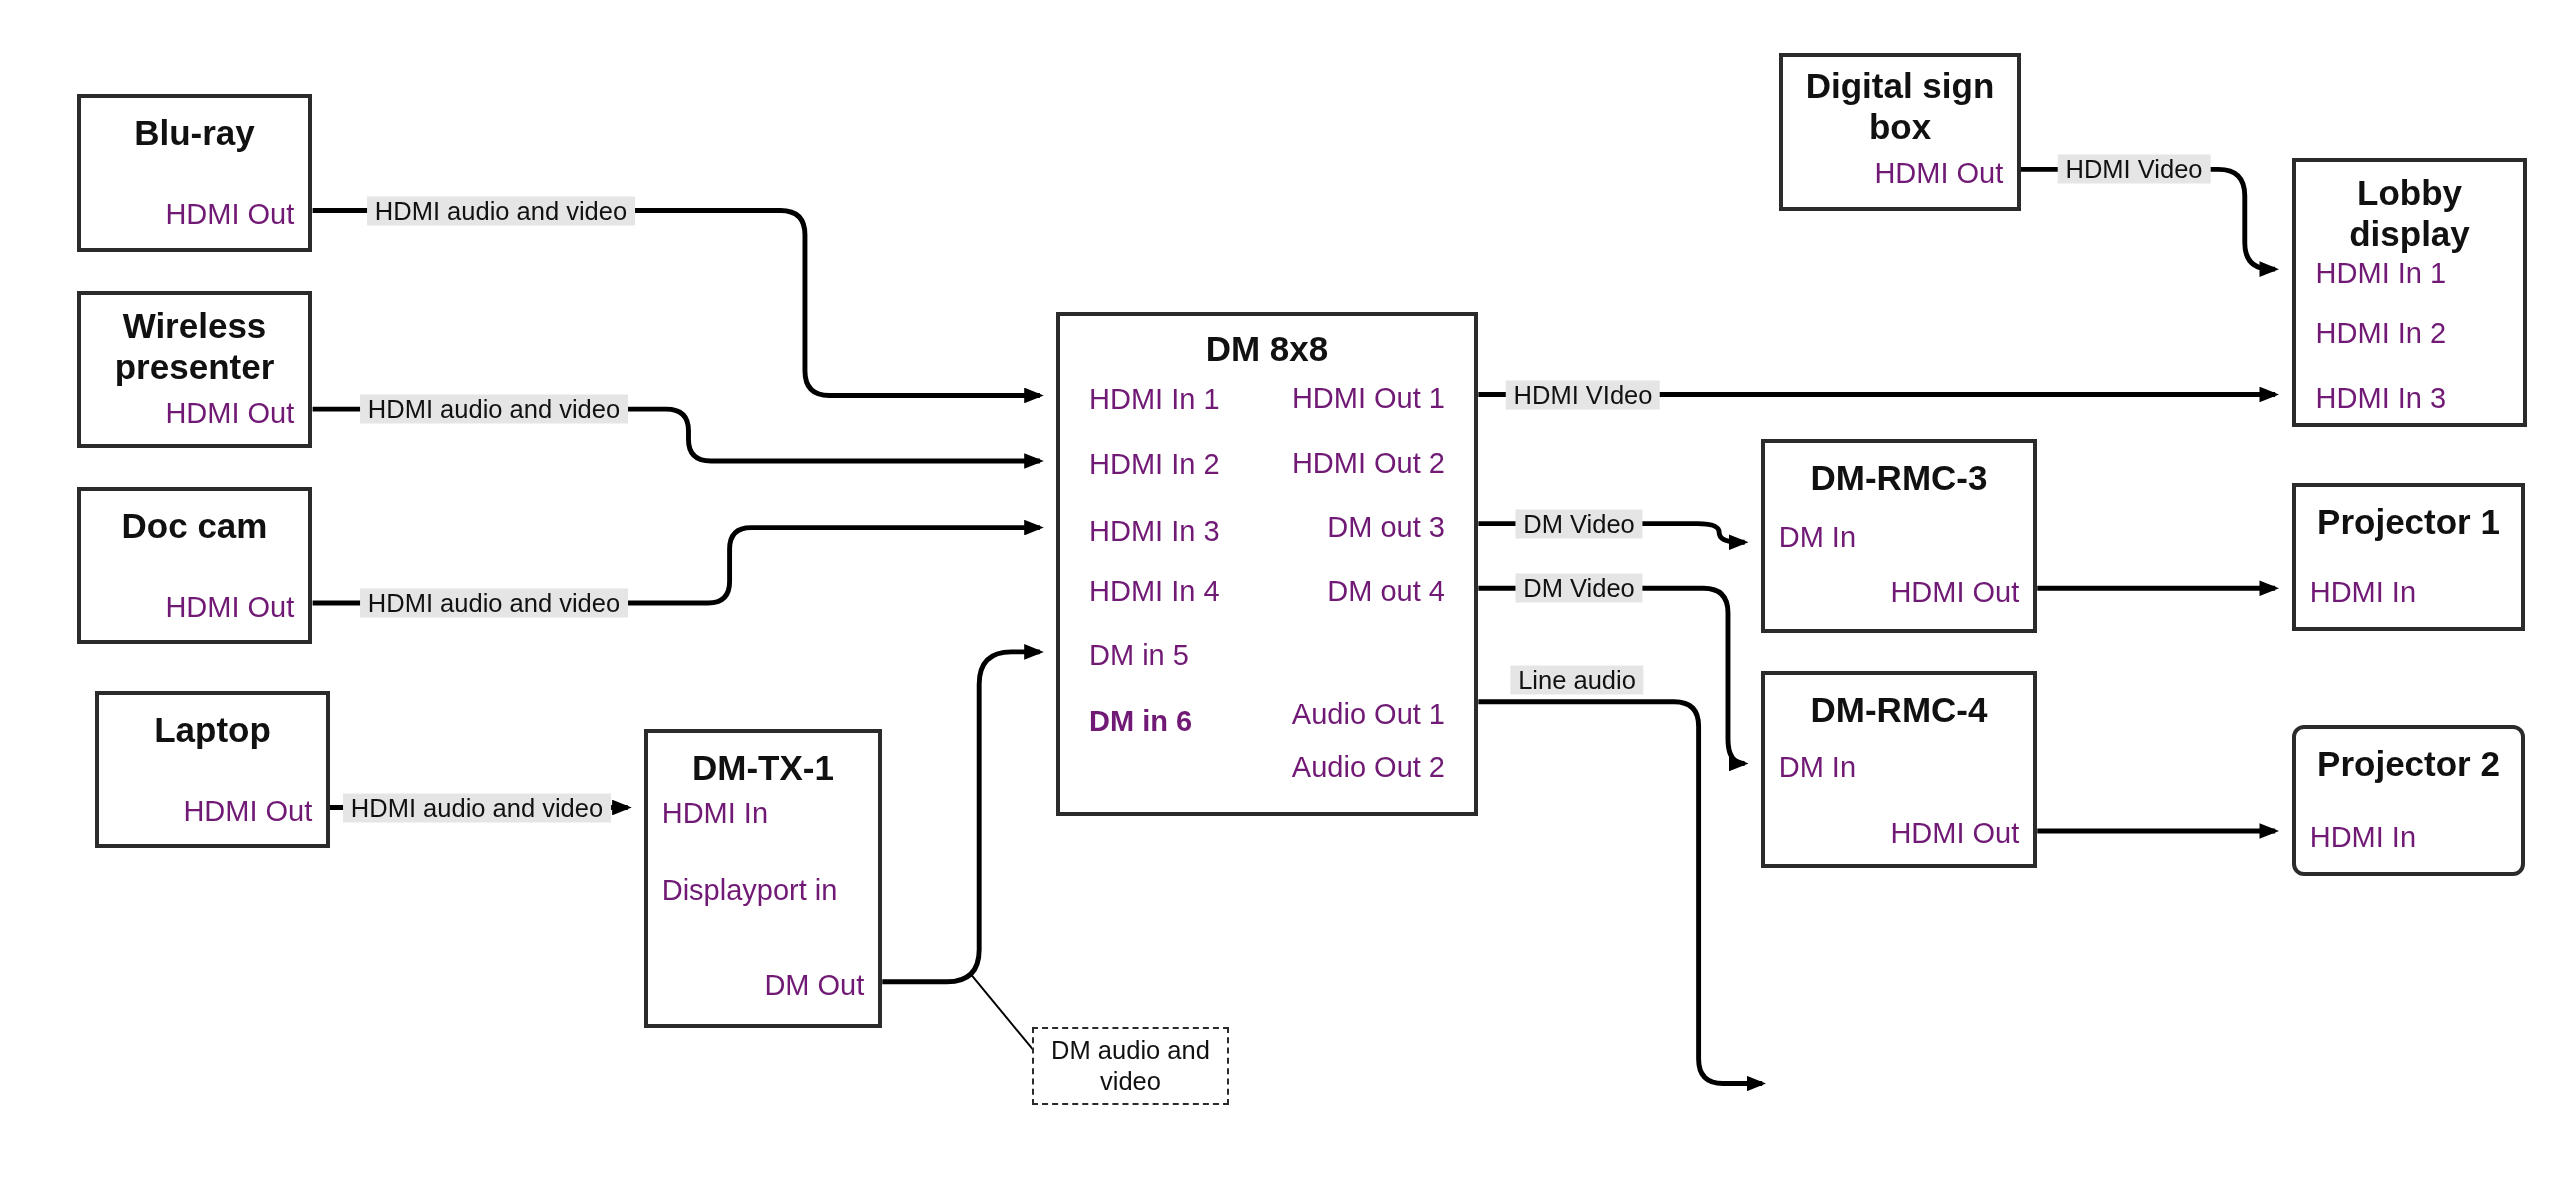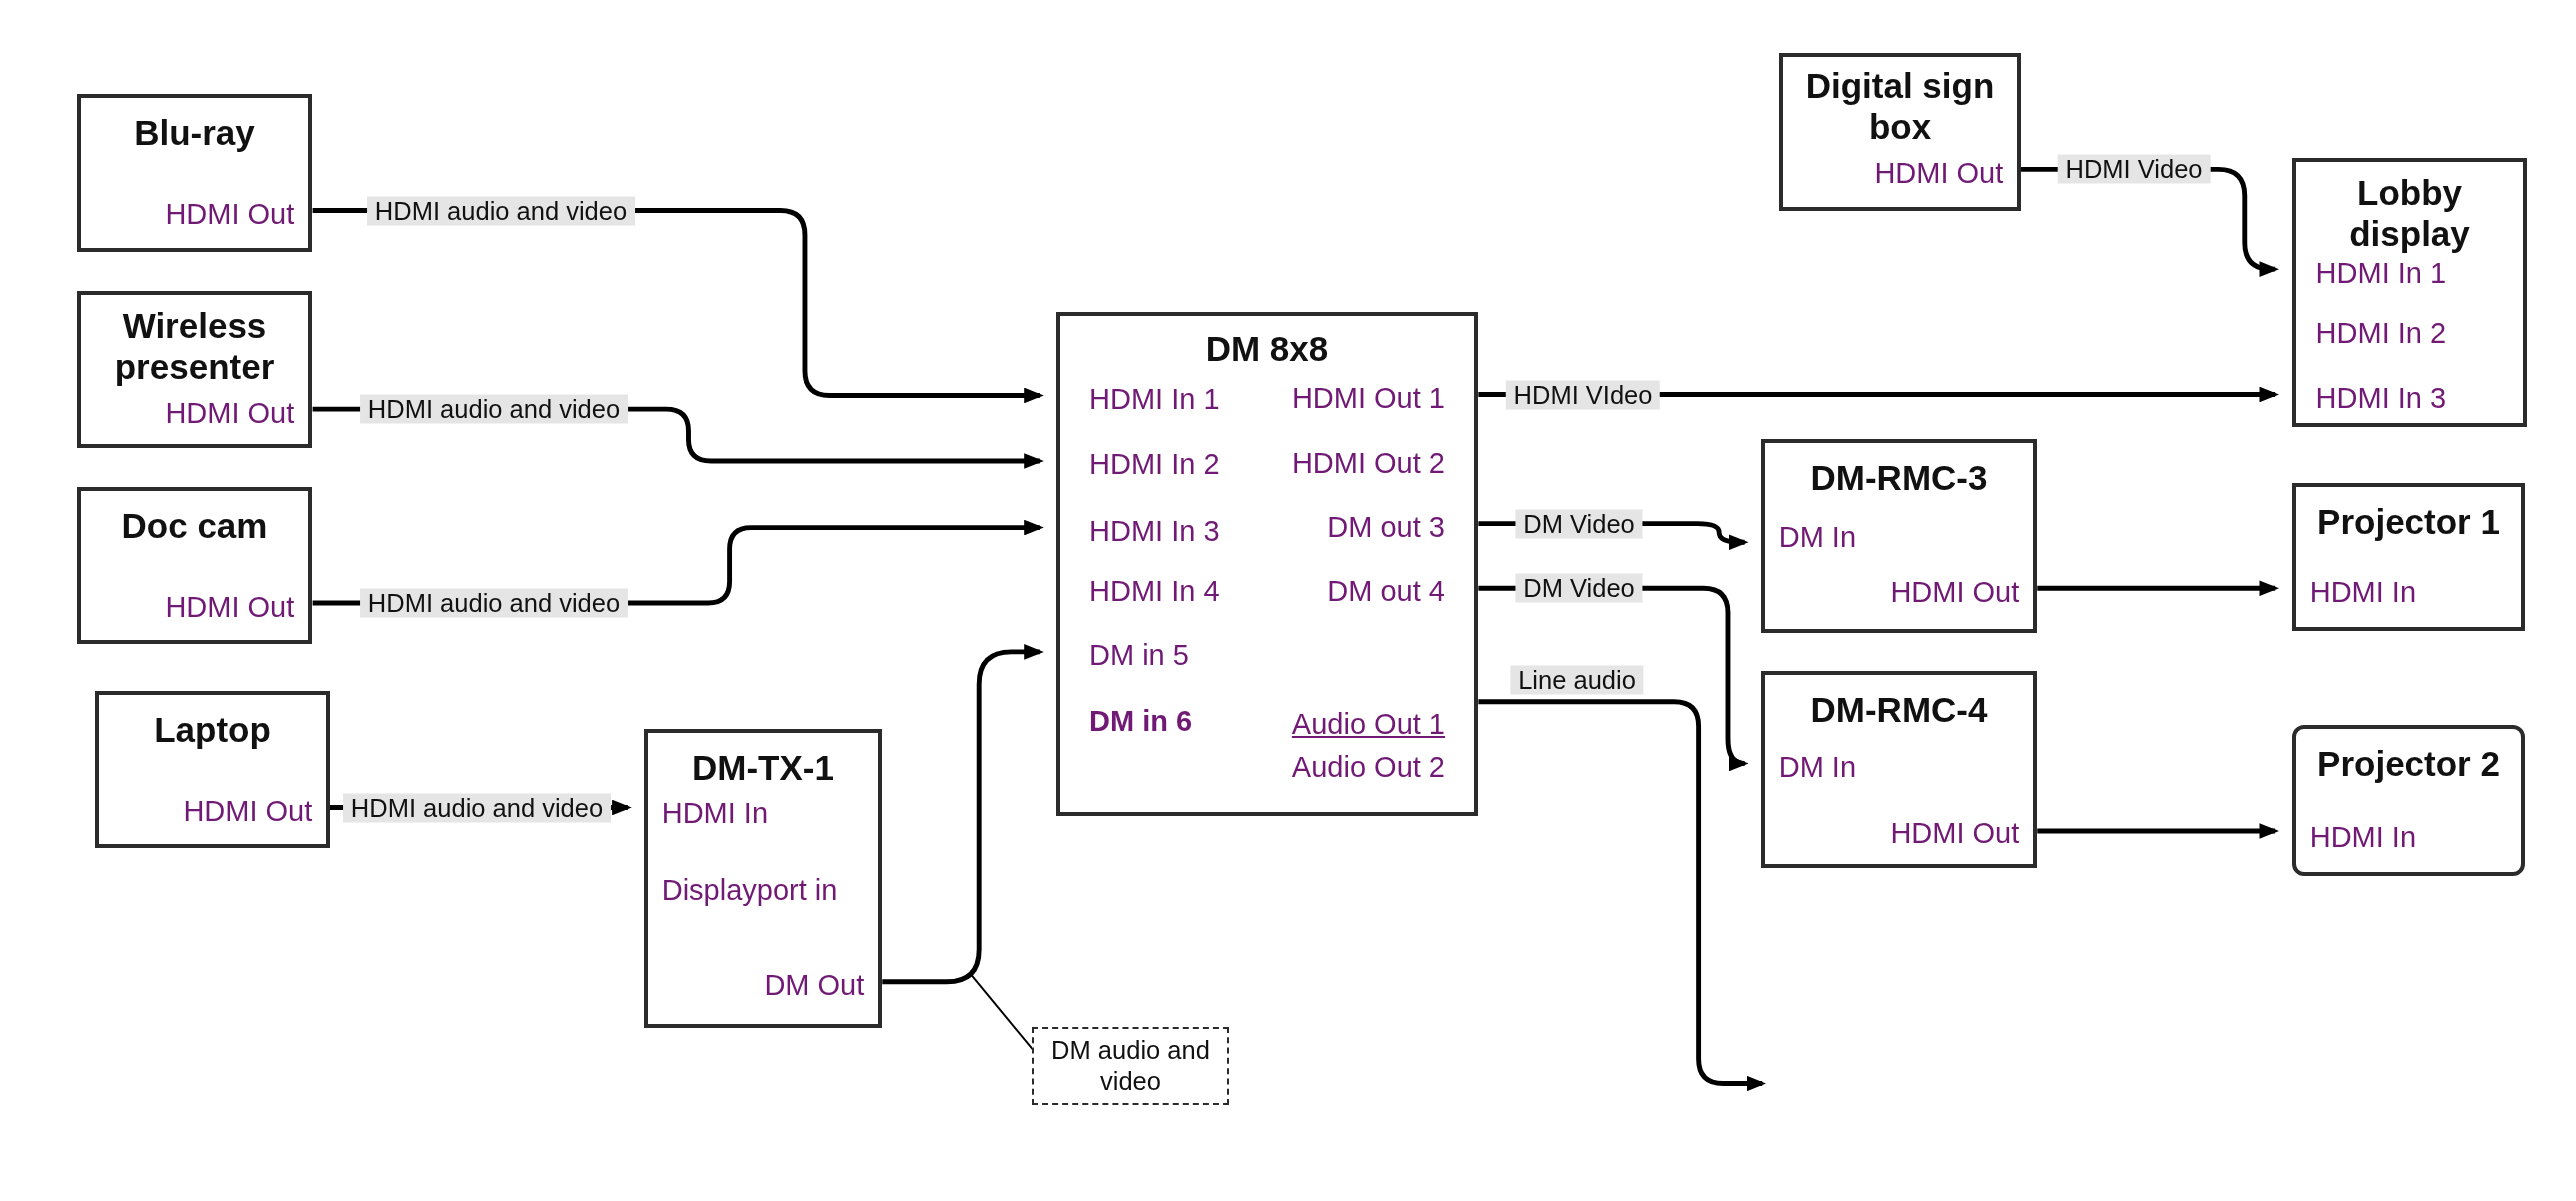--- a/index.html
+++ b/index.html
@@ -118,21 +118,21 @@
     <div class="port" style="left:29px;top:69px;">HDMI In 1</div>
     <div class="port" style="left:29px;top:134px;">HDMI In 2</div>
     <div class="port" style="left:29px;top:201px;">HDMI In 3</div>
     <div class="port" style="left:29px;top:261px;">HDMI In 4</div>
     <div class="port" style="left:29px;top:325px;">DM in 5</div>
     <div class="port" style="left:29px;top:391px;font-weight:bold;">DM in 6</div>
     <div class="port" style="right:29px;top:68px;">HDMI Out 1</div>
     <div class="port" style="right:29px;top:133px;">HDMI Out 2</div>
     <div class="port" style="right:29px;top:197px;">DM out 3</div>
     <div class="port" style="right:29px;top:261px;">DM out 4</div>
-    <div class="port" style="right:29px;top:394px;text-decoration:underline;">Audio Out 1</div>
+    <div class="port" style="right:29px;top:384px;">Audio Out 1</div>
     <div class="port" style="right:29px;top:437px;">Audio Out 2</div>
   </div>
 
   <div class="node" style="left:1779px;top:53px;width:242px;height:158px;">
     <div class="node-title" style="width:196px;margin-top:7.8px;">Digital sign box</div>
     <div class="port" style="right:13.7px;top:102px;">HDMI Out</div>
   </div>
 
   <div class="node" style="left:2292px;top:158px;width:235px;height:269px;">
     <div class="node-title" style="width:147px;margin-top:9.8px;">Lobby display</div>

